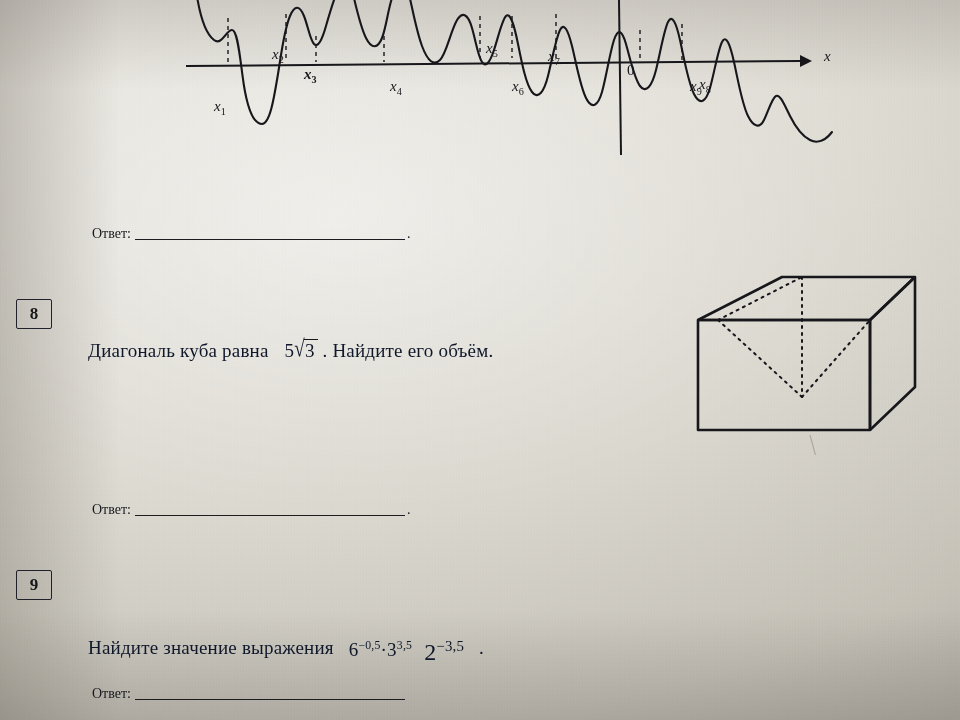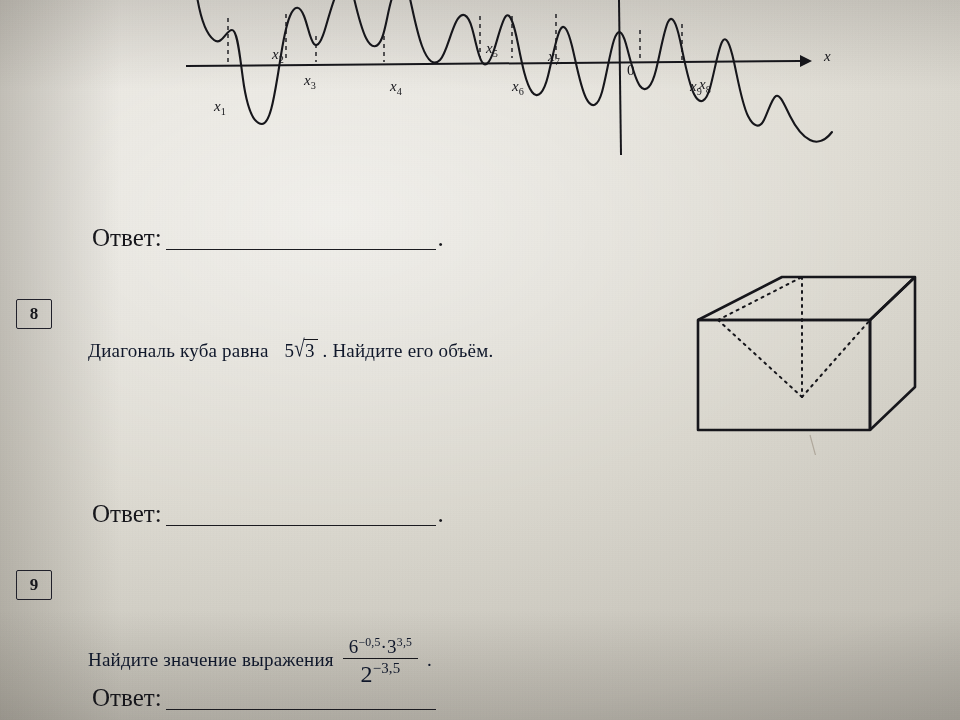--- a/index.html
+++ b/index.html
@@ -76,21 +76,21 @@
     white-space: nowrap;
     letter-spacing: 0.2px;
     margin-top: 40px;
   }
 
   .answer-row {
     position: absolute;
     display: flex;
     align-items: flex-end;
     font-family: "Liberation Serif", serif;
-    font-size: 25px;
+    font-size: 14px;
     color: #16161b;
   }
   .answer-label { margin-right: 4px; }
   .answer-line {
     display: inline-block;
     width: 270px;
     border-bottom: 1.7px solid #1b1b20;
     height: 15px;
     margin-bottom: 2px;
   }
@@ -108,21 +108,21 @@
     margin-left: -1px;
   }
   .radsign {
     display: inline-block;
     transform: scaleY(1.25);
     transform-origin: bottom;
   }
 
   .frac {
     display: inline-flex;
-    flex-direction: column;
+    flex-direction: row;
     align-items: center;
     vertical-align: middle;
     margin: 0 4px;
     position: relative;
     top: 1px;
   }
   .frac .num {
     padding: 0 6px 1px 6px;
     font-size: 19px;
     line-height: 1.05;
@@ -228,21 +228,21 @@
         <line x1="682" y1="24" x2="682" y2="60"></line>
       </g>
     </svg>
 
     <div class="glabel" style="left:214px; top:98px;">
       <span>x</span><sub>1</sub>
     </div>
     <div class="glabel" style="left:272px; top:46px;">
       <span>x</span><sub>2</sub>
     </div>
-    <div class="glabel" style="left:304px; top:72px;">
+    <div class="glabel" style="left:304px; top:66px;font-weight:bold;">
       <span>x</span><sub>3</sub>
     </div>
     <div class="glabel" style="left:390px; top:78px;">
       <span>x</span><sub>4</sub>
     </div>
     <div class="glabel" style="left:486px; top:40px;">
       <span>x</span><sub>5</sub>
     </div>
     <div class="glabel" style="left:512px; top:78px;">
       <span>x</span><sub>6</sub>

